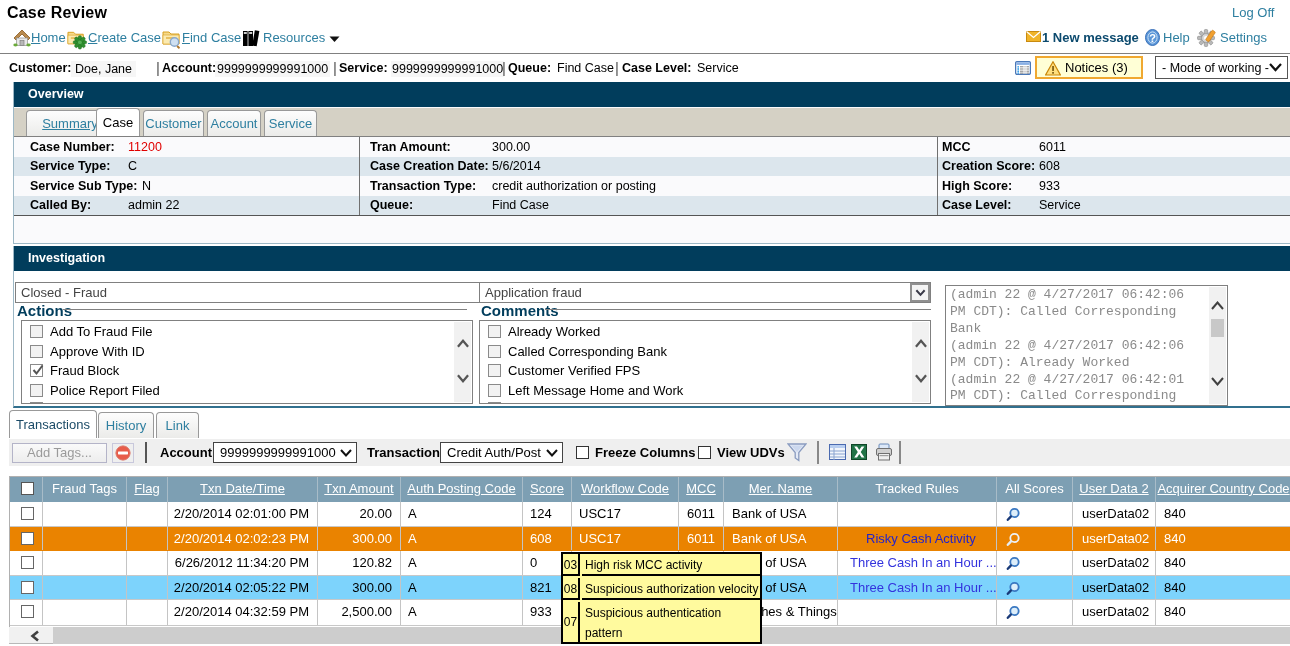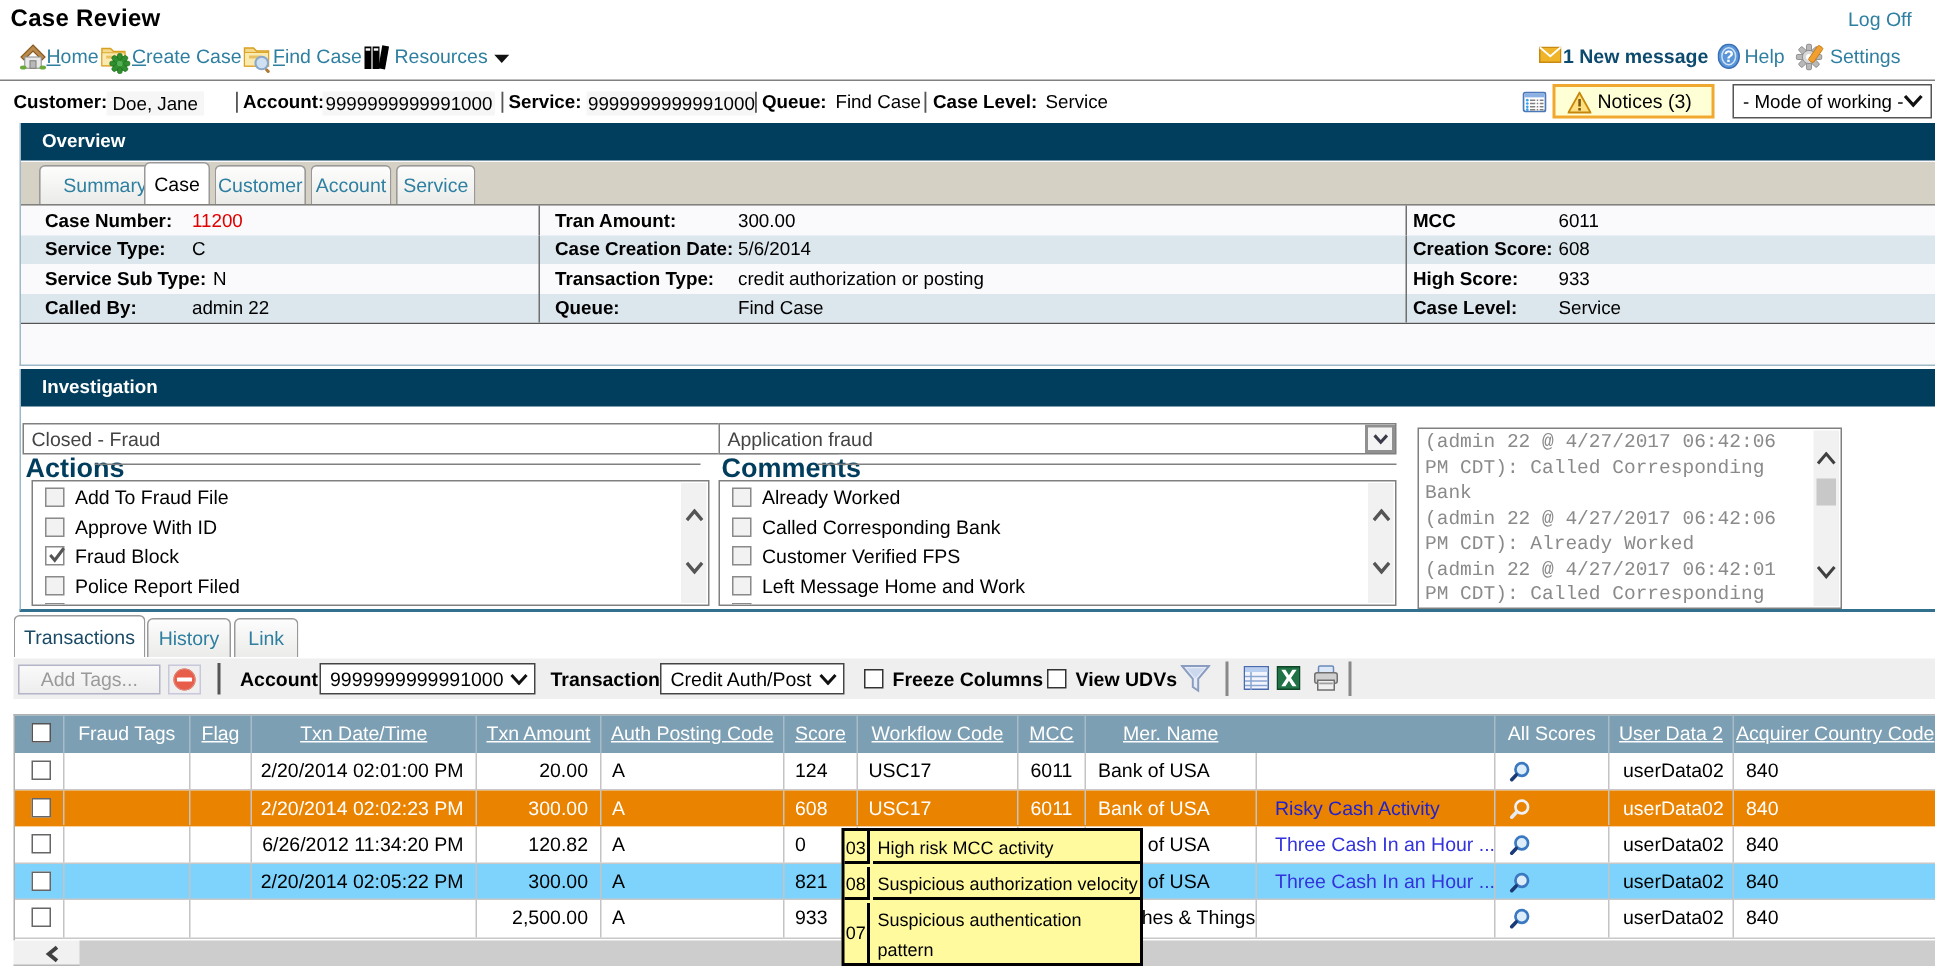--- a/index.html
+++ b/index.html
@@ -35,21 +35,21 @@
 #ovgrid { left:0; top:55px; width:1277px; font-size:12.5px; }
 .grow { position:relative; width:100%; height:19.5px; }
 .grow.alt { background:#dce6ed; }
 .gcell { position:absolute; top:2.5px; white-space:nowrap; color:#000; }
 .glabel { font-weight:bold; }
 .vline { position:absolute; top:0; bottom:0; width:1px; background:#707070; }
 
 #invpanel { left:13px; top:246px; width:1277px; height:162px; background:#fff; border-left:1px solid #9db8c6; border-bottom:2px solid #31708e; }
 .sel { position:absolute; border:1px solid #808080; background:#fff; font-size:13px; color:#444; line-height:19px; padding-left:5px; height:21px; }
 .selbtn { position:absolute; right:0px; top:0px; width:20px; height:19px; background:#f4f4f4; border:2px solid #909090; }
-.flegend { position:absolute; font-size:18px; font-weight:bold; color:#013d5c; }
+.flegend { position:absolute; font-size:15px; font-weight:bold; color:#013d5c; }
 .fline { position:absolute; height:1px; background:#808080; }
 .lbox { position:absolute; border:1px solid #808080; background:#fff; overflow:hidden; }
 .citem { position:absolute; font-size:13px; color:#000; white-space:nowrap; }
 .cbox { position:absolute; width:13px; height:13px; border:1px solid #8a8a8a; background:#f2f2f2; }
 .scrolla { position:absolute; top:1px; bottom:1px; right:1px; width:17px; background:#f1f1f1; }
 .mono { font-family:"Liberation Mono", monospace; }
 
 
 #ttabs { left:9px; top:410px; width:1281px; height:28px; }
 #ttabs .tab { height:26px; }
@@ -208,21 +208,21 @@
   <div id="modesel" class="abs"><span style="font-size:12.5px;">- Mode of working -</span>
     <svg style="right:5px; top:6px; position:absolute;" width="13" height="9" viewBox="0 0 13 9">
         <polyline points="1,1 6.5,7 12,1" fill="none" stroke="#111" stroke-width="2.2"></polyline>
       </svg>
   </div>
 </div>
 
 <div id="ovpanel" class="abs">
   <div class="phead" style="top:0;">Overview</div>
   <div id="ovtabs" class="abs">
-    <div class="tab" style="left:12px; width:88px;">Summary</div>
+    <div class="tab" style="left:12px; width:88px;text-decoration:underline;">Summary</div>
     <div class="tab active" style="left:82px; width:44px;">Case</div>
     <div class="tab" style="left:129px; width:61px;">Customer</div>
     <div class="tab" style="left:193px; width:54px;">Account</div>
     <div class="tab" style="left:250px; width:53px;">Service</div>
   </div>
   <div id="ovgrid" class="abs">
     <div class="grow">
       <span class="gcell glabel" style="left:16px;">Case Number:</span>
         <span class="gcell" style="left:114px; color:#e00000;">11200</span>
       <span class="gcell glabel" style="left:356px;">Tran Amount:</span>
@@ -415,20 +415,21 @@
       </span>
     <span class="cell hcell bsep" style="left:32px; width:84px;">Fraud Tags</span>
     <span class="cell hcell bsep" style="left:116px; width:41px;"><u>Flag</u></span>
     <span class="cell hcell bsep" style="left:157px; width:150px;"><u>Txn Date/Time</u></span>
     <span class="cell hcell bsep" style="left:307px; width:83px;"><u>Txn Amount</u></span>
     <span class="cell hcell bsep" style="left:390px; width:122px;"><u>Auth Posting Code</u></span>
     <span class="cell hcell bsep" style="left:512px; width:49px;"><u>Score</u></span>
     <span class="cell hcell bsep" style="left:561px; width:107px;"><u>Workflow Code</u></span>
     <span class="cell hcell bsep" style="left:668px; width:45px;"><u>MCC</u></span>
     <span class="cell hcell bsep" style="left:713px; width:114px;"><u>Mer. Name</u></span>
+    <span class="cell hcell bsep" style="left:827px; width:159px;">Tracked Rules</span>
     <span class="cell hcell bsep" style="left:986px; width:76px;">All Scores</span>
     <span class="cell hcell bsep" style="left:1062px; width:83px;"><u>User Data 2</u></span>
     <span class="cell hcell bsep" style="left:1145px; width:136px;"><u>Acquirer Country Code</u></span>
   </div>
 <div class="trow" style="top: 25px; height: 25px; background: rgb(255, 255, 255); border-bottom: 1px solid rgb(200, 200, 200); color: rgb(0, 0, 0);">
     <span class="cell" style="left:0; width:32px;">
         <span class="chk" style="left:11px; top:5px; border-color:#666;"></span>
       </span>
     <span class="cell bsep" style="left:32px; width:84px;"></span>
     <span class="cell bsep" style="left:116px; width:41px;"></span>
@@ -455,21 +456,21 @@
       </span>
     <span class="cell bsep" style="left:32px; width:84px;"></span>
     <span class="cell bsep" style="left:116px; width:41px;"></span>
     <span class="cell bsep" style="left:157px; width:150px; text-align:right; padding-right:8px;">2/20/2014 02:02:23 PM</span>
     <span class="cell bsep" style="left:307px; width:83px; text-align:right; padding-right:8px;">300.00</span>
     <span class="cell bsep" style="left:390px; width:122px; padding-left:7px;">A</span>
     <span class="cell bsep" style="left:512px; width:49px; padding-left:7px;">608</span>
     <span class="cell bsep" style="left:561px; width:107px; padding-left:7px;">USC17</span>
     <span class="cell bsep" style="left:668px; width:45px; text-align:center;">6011</span>
     <span class="cell bsep" style="left:713px; width:114px; padding-left:8px;">Bank of USA</span>
-    <span class="cell bsep" style="left:827px; width:159px; padding-left:12px;"><span style="color:#2222cc;">Risky Cash Activity</span></span>
+    <span class="cell bsep" style="left:827px; width:159px; padding-left:28px;"><span style="color:#2222cc;">Risky Cash Activity</span></span>
     <span class="cell bsep" style="left:986px; width:76px;">
         <svg style="left:9px; top:5px;" width="15" height="15" viewBox="0 0 15 15">
   <circle cx="8.5" cy="6" r="4.2" fill="none" stroke="#eef2f6" stroke-width="1.8"></circle>
   <line x1="4.8" y1="9.6" x2="1.8" y2="12.8" stroke="#e4ecf2" stroke-width="2.4" stroke-linecap="round"></line>
 </svg>
       </span>
     <span class="cell bsep" style="left:1062px; width:83px; padding-left:9px;">userData02</span>
     <span class="cell bsep" style="left:1145px; width:136px; padding-left:8px;">840</span>
     </div>
     <div class="trow" style="top: 74px; height: 25px; background: rgb(255, 255, 255); border-bottom: 1px solid rgb(200, 200, 200); color: rgb(0, 0, 0);">
@@ -517,20 +518,21 @@
       </span>
     <span class="cell bsep" style="left:1062px; width:83px; padding-left:9px;">userData02</span>
     <span class="cell bsep" style="left:1145px; width:136px; padding-left:8px;">840</span>
     </div>
     <div class="trow" style="top: 123px; height: 26px; background: rgb(255, 255, 255); border-bottom: 1px solid rgb(200, 200, 200); color: rgb(0, 0, 0);">
     <span class="cell" style="left:0; width:32px;">
         <span class="chk" style="left:11px; top:5px; border-color:#666;"></span>
       </span>
     <span class="cell bsep" style="left:32px; width:84px;"></span>
     <span class="cell bsep" style="left:116px; width:41px;"></span>
+    <span class="cell bsep" style="left:157px; width:150px; text-align:right; padding-right:8px;">2/20/2014 04:32:59 PM</span>
     <span class="cell bsep" style="left:307px; width:83px; text-align:right; padding-right:8px;">2,500.00</span>
     <span class="cell bsep" style="left:390px; width:122px; padding-left:7px;">A</span>
     <span class="cell bsep" style="left:512px; width:49px; padding-left:7px;">933</span>
     <span class="cell bsep" style="left:561px; width:107px; padding-left:7px;">USC17</span>
     <span class="cell bsep" style="left:668px; width:45px; text-align:center;">6011</span>
     <span class="cell bsep" style="left:713px; width:114px; padding-left:8px;">Watches &amp; Things</span>
     <span class="cell bsep" style="left:827px; width:159px; padding-left:12px;"><span style="color:;"></span></span>
     <span class="cell bsep" style="left:986px; width:76px;">
         <svg style="left:9px; top:5px;" width="15" height="15" viewBox="0 0 15 15">
   <circle cx="8.5" cy="6" r="4.2" fill="#ddeefa" stroke="#3a78c2" stroke-width="1.8"></circle>

